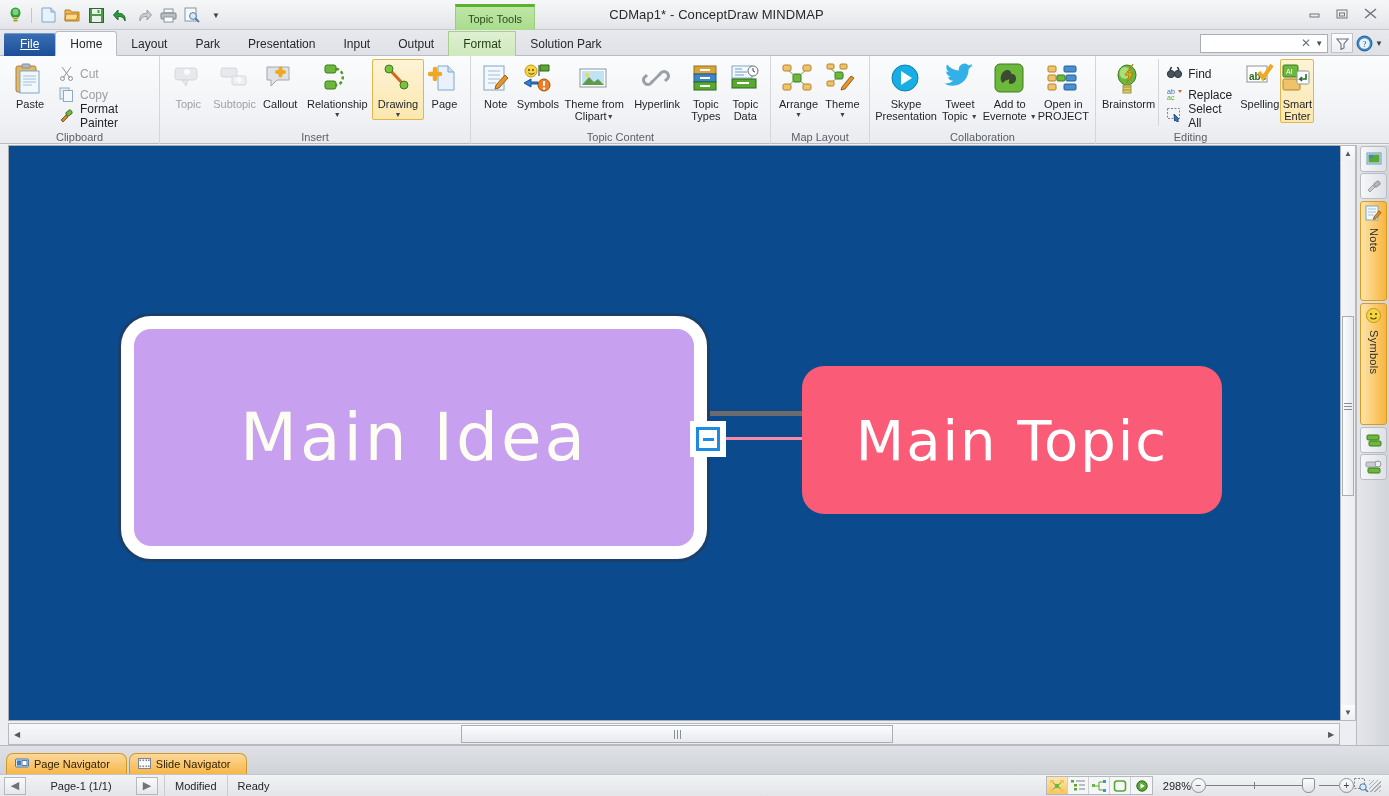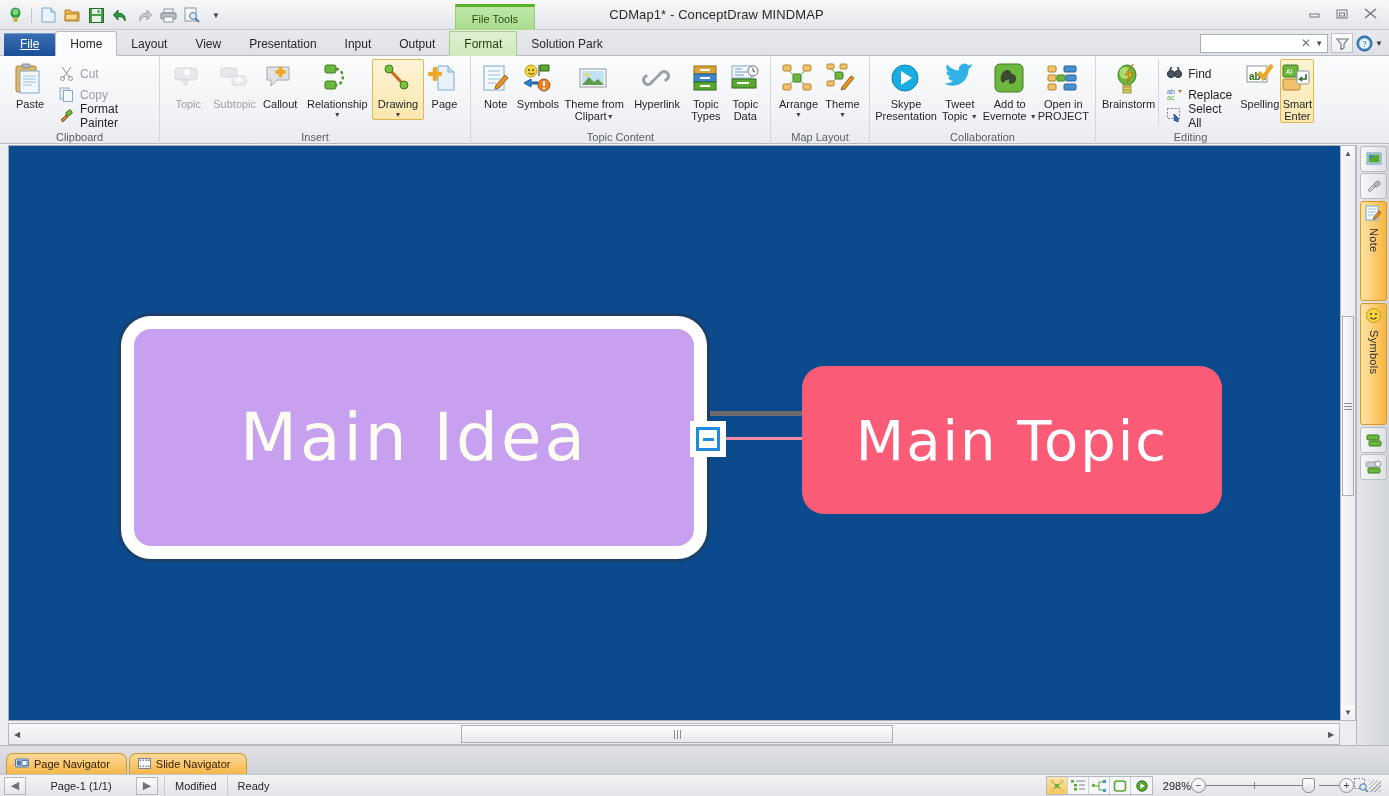--- a/index.html
+++ b/index.html
@@ -243,21 +243,21 @@
           <rect x="1" y="1" width="11" height="13" fill="#f6f9fc" stroke="#8d949b"></rect>
           <circle cx="9" cy="9" r="3.4" fill="#dceaf7" stroke="#4b7aab"></circle>
           <path d="M11.5 11.5L15 15" stroke="#4b7aab" stroke-width="1.8"></path>
         </svg>
       </div>
       <div class="qat-btn">
         <span style="font-size:8px;color:#3b4047;">▼</span>
       </div>
     </div>
 
-    <div class="ctx-tools">File Tools</div>
+    <div class="ctx-tools">Topic Tools</div>
 
     <div class="win-title">CDMap1* - ConceptDraw MINDMAP</div>
 
     <div class="winbtns">
       <div class="winbtn">
         <svg width="11" height="9" viewBox="0 0 11 9">
             <rect x="1" y="5" width="9" height="3" fill="none" stroke="#71777f"></rect>
           </svg>
       </div>
       <div class="winbtn">
@@ -271,21 +271,21 @@
             <path d="M1 1l11 9M12 1L1 10" stroke="#71777f" stroke-width="1.6" fill="none"></path>
           </svg>
       </div>
     </div>
   </div>
 
   <div class="tabstrip">
     <div class="tab file"><u>File</u></div>
     <div class="tab active">Home</div>
     <div class="tab">Layout</div>
-    <div class="tab">View</div>
+    <div class="tab">Park</div>
     <div class="tab">Presentation</div>
     <div class="tab">Input</div>
     <div class="tab">Output</div>
     <div class="tab ctx">Format</div>
     <div class="tab">Solution Park</div>
     <div class="tabspacer"></div>
     <div class="searchwrap">
       <div class="searchbox">
         <input type="text" placeholder="" style="">
         <span class="sb-x">✕</span>

